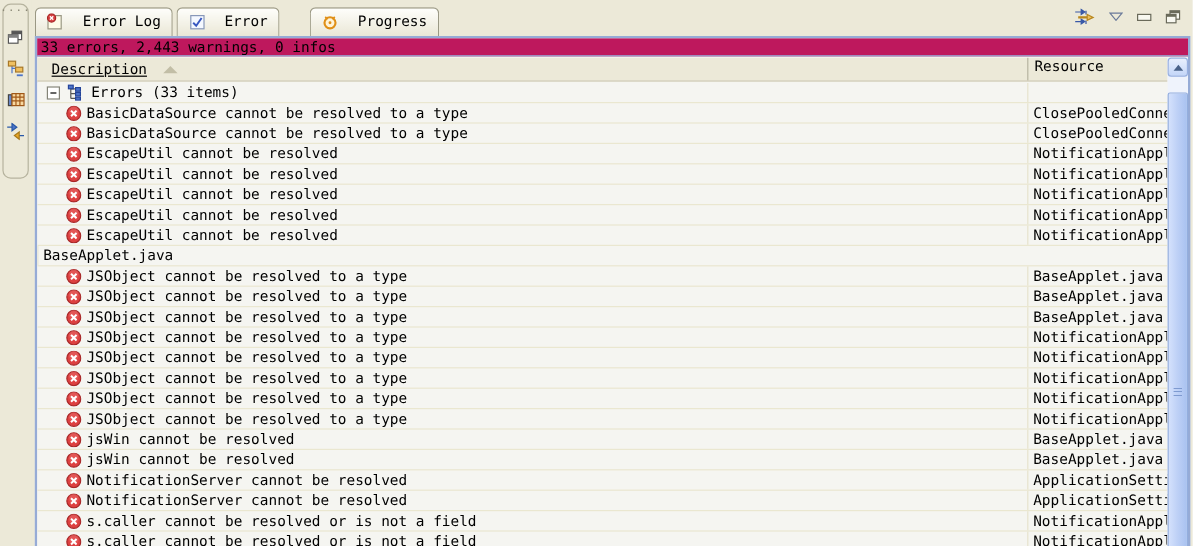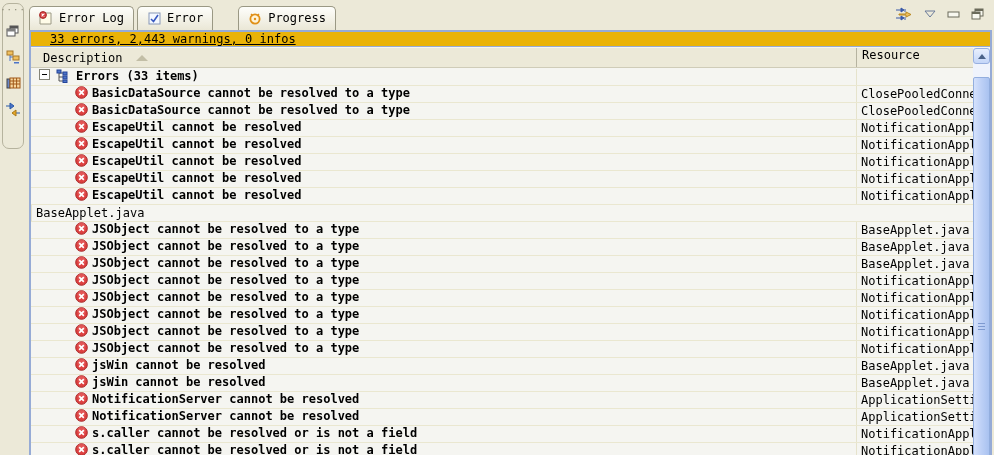--- a/index.html
+++ b/index.html
@@ -14,55 +14,55 @@
               align-items:center; padding-top:2px; }
   .fv-handle { color:#8a8876; font-size:9px; letter-spacing:1px; line-height:8px; height:9px; cursor:move; }
   .fv-btn { width:18px; height:20px; border:none; background:transparent; display:flex;
             align-items:center; justify-content:center; margin-top:6px; cursor:pointer; }
 
   
   .view { position:absolute; left:26px; top:0; right:0; bottom:0; }
 
   
   .tabbar { position:absolute; left:3px; top:2px; right:4px; height:28px; display:flex; align-items:flex-end; }
-  .tab { height:24px; display:flex; align-items:center; gap:5px; padding:0 9px;
+  .tab { height:24px; display:flex; align-items:center; gap:15px; padding:0 9px;
          border:1px solid #9a9884; border-bottom:none; border-radius:5px 5px 0 0;
          background:linear-gradient(180deg,#fefefb,#eae7d6); margin-right:3px; cursor:pointer; white-space:nowrap; }
   .tab.active { background:linear-gradient(180deg,#fdfeff 0%,#e2ebf9 40%,#b6cbf0 100%);
                 border-color:#87a0cc; }
   .tab-label { position:relative; top:-1px; }
   .close-x { margin-left:4px; color:#7d7d7d; font-weight:bold; font-size:12px; cursor:pointer; }
   .tab-gap { width:22px; }
   .tb-spacer { flex:1; }
   .tb-icons { display:flex; align-items:center; gap:11px; margin-bottom:8px; margin-right:6px; }
   .tb-btn { background:transparent; border:none; padding:0; cursor:pointer; display:flex; align-items:center; }
 
   
   .content { position:absolute; left:3px; top:30px; right:2px; height:430px;
              border:2px solid #96abd6; background:#f5f5f1; }
-  .infobar { height:15px; background:#eab308; border-bottom:1px solid #96abd6;
-             padding:0 0 0 19px; line-height:14px;text-decoration:underline; }
+  .infobar { height:15px; background:#be185d; border-bottom:1px solid #96abd6;
+             padding:0 0 0 3px; line-height:14px; }
 
   .grid { position:absolute; top:16px; left:0; right:0; bottom:0; }
   .gridmain { position:absolute; left:0; top:0; right:17px; bottom:0; overflow:hidden; }
 
   .hdr { height:20px; background:#ece9d8; border-bottom:1px solid #cfccb8; display:flex; align-items:center; }
-  .hdr-desc { flex:1; padding-left:12px; display:flex; align-items:center; gap:14px; height:100%; cursor:pointer; }
+  .hdr-desc { flex:1; padding-left:12px; display:flex; align-items:center; gap:14px; height:100%; cursor:pointer;text-decoration:underline; }
   .hdr-res { width:117px; height:100%; border-left:1px solid #b6b3a0; padding-left:5px;
              display:flex; align-items:flex-start; cursor:pointer; }
   .sort-asc { width:0; height:0; border-left:6px solid transparent; border-right:6px solid transparent;
               border-bottom:6px solid #c2bea6; }
 
   .tbody { position:absolute; top:21px; left:0; right:0; bottom:0; overflow:hidden; background:#f5f5f1; }
   .row { height:17px; display:flex; border-bottom:1px solid #eae7d0; align-items:center; cursor:default; }
-  .row-desc { flex:1; display:flex; align-items:flex-start; overflow:hidden; white-space:nowrap; height:100%;font-weight:bold; }
+  .row-desc { flex:1; display:flex; align-items:center; overflow:hidden; white-space:nowrap; height:100%; }
   .row-res { width:117px; height:100%; padding-left:4px; overflow:hidden; white-space:nowrap;
              border-left:1px solid #e6e3cc; display:flex; align-items:center; }
   .grow .row-desc { padding-left:8px; gap:6px; }
-  .item .row-desc { padding-left:44px; gap:4px; }
+  .item .row-desc { padding-left:24px; gap:4px; }
   .err-ic { display:flex; align-items:center; flex:none; }
   .minus-box { width:11px; height:11px; background:#fff; border:1px solid #848478; position:relative;
                flex:none; cursor:pointer; }
   .minus-box::after { content:""; position:absolute; left:2px; right:2px; top:4px; height:1px; background:#000; }
 
   
   .vscroll { position:absolute; right:0; top:0; bottom:0; width:17px; background:#eff3fc; }
   .sb-up { position:absolute; top:0; left:0; width:17px; height:16px;
            background:linear-gradient(180deg,#e8effd,#c4d6f8); border:1px solid #98b0e0; border-radius:3px;
            display:flex; align-items:center; justify-content:center; cursor:pointer; }

